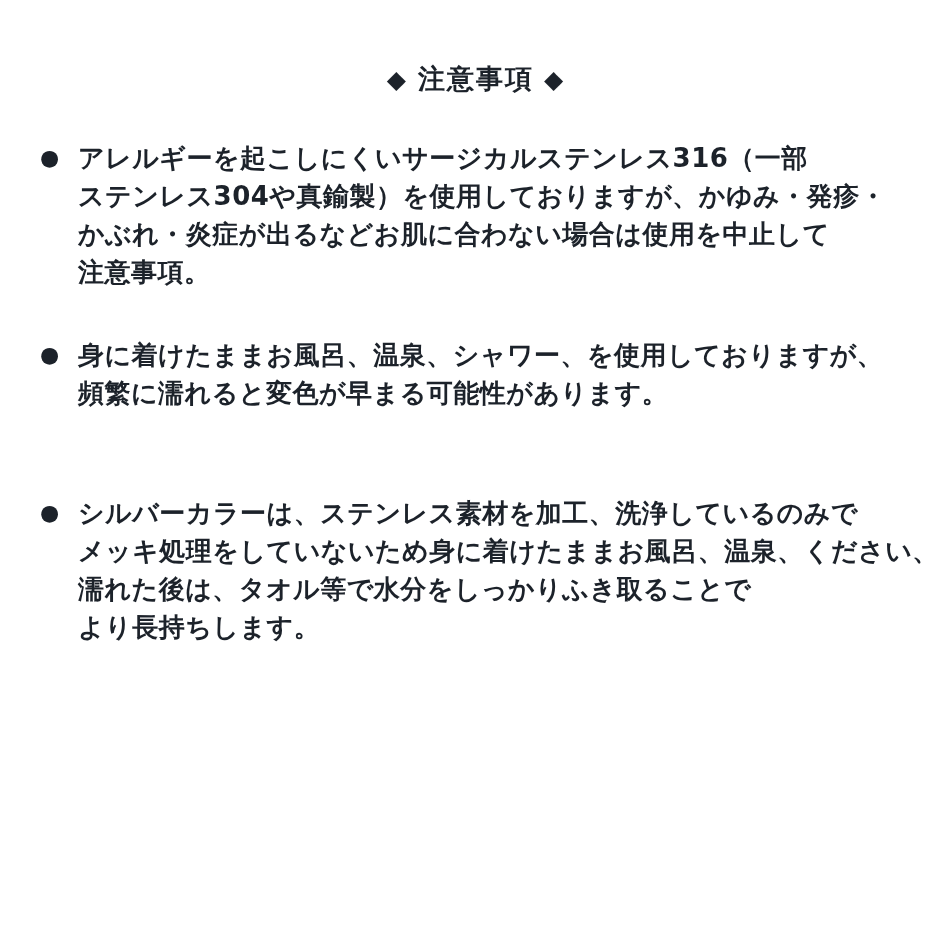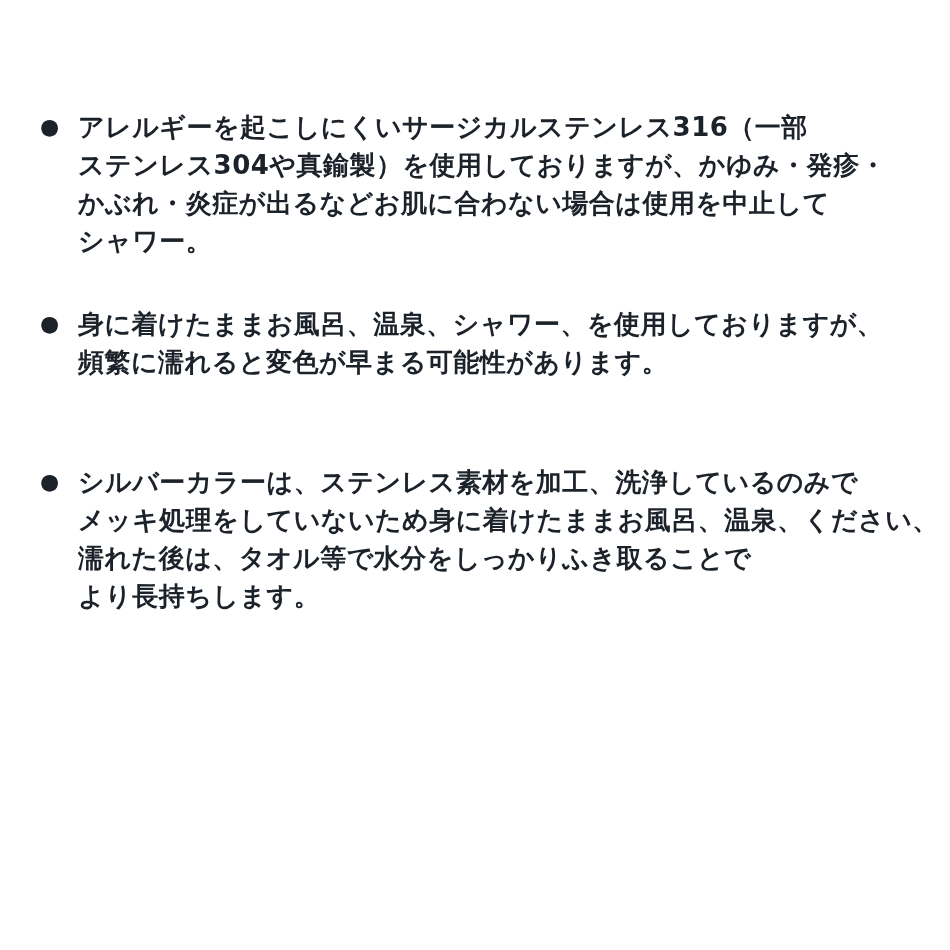--- a/index.html
+++ b/index.html
@@ -54,28 +54,31 @@
   }
   #note-allergy { margin-top: 44px; }
   #note-gold    { margin-top: 45px; }
   #note-silver  { margin-top: 82px; }
 </style>
 </head>
 <body>
 
 <div class="page">
 
+  <div class="title">
+    <span class="diamond">◆</span><span>注意事項</span><span class="diamond">◆</span>
+  </div>
 
   <div class="note" id="note-allergy">
     <span class="bullet">●</span>
     <div class="lines">
       <div class="line">アレルギーを起こしにくいサージカルステンレス316（一部</div>
       <div class="line">ステンレス304や真鍮製）を使用しておりますが、かゆみ・発疹・</div>
       <div class="line">かぶれ・炎症が出るなどお肌に合わない場合は使用を中止して</div>
-      <div class="line">シャワー。</div>
+      <div class="line">注意事項。</div>
     </div>
   </div>
 
   <div class="note" id="note-gold">
     <span class="bullet">●</span>
     <div class="lines">
       <div class="line">身に着けたままお風呂、温泉、シャワー、を使用しておりますが、</div>
       <div class="line">頻繁に濡れると変色が早まる可能性があります。</div>
     </div>
   </div>

